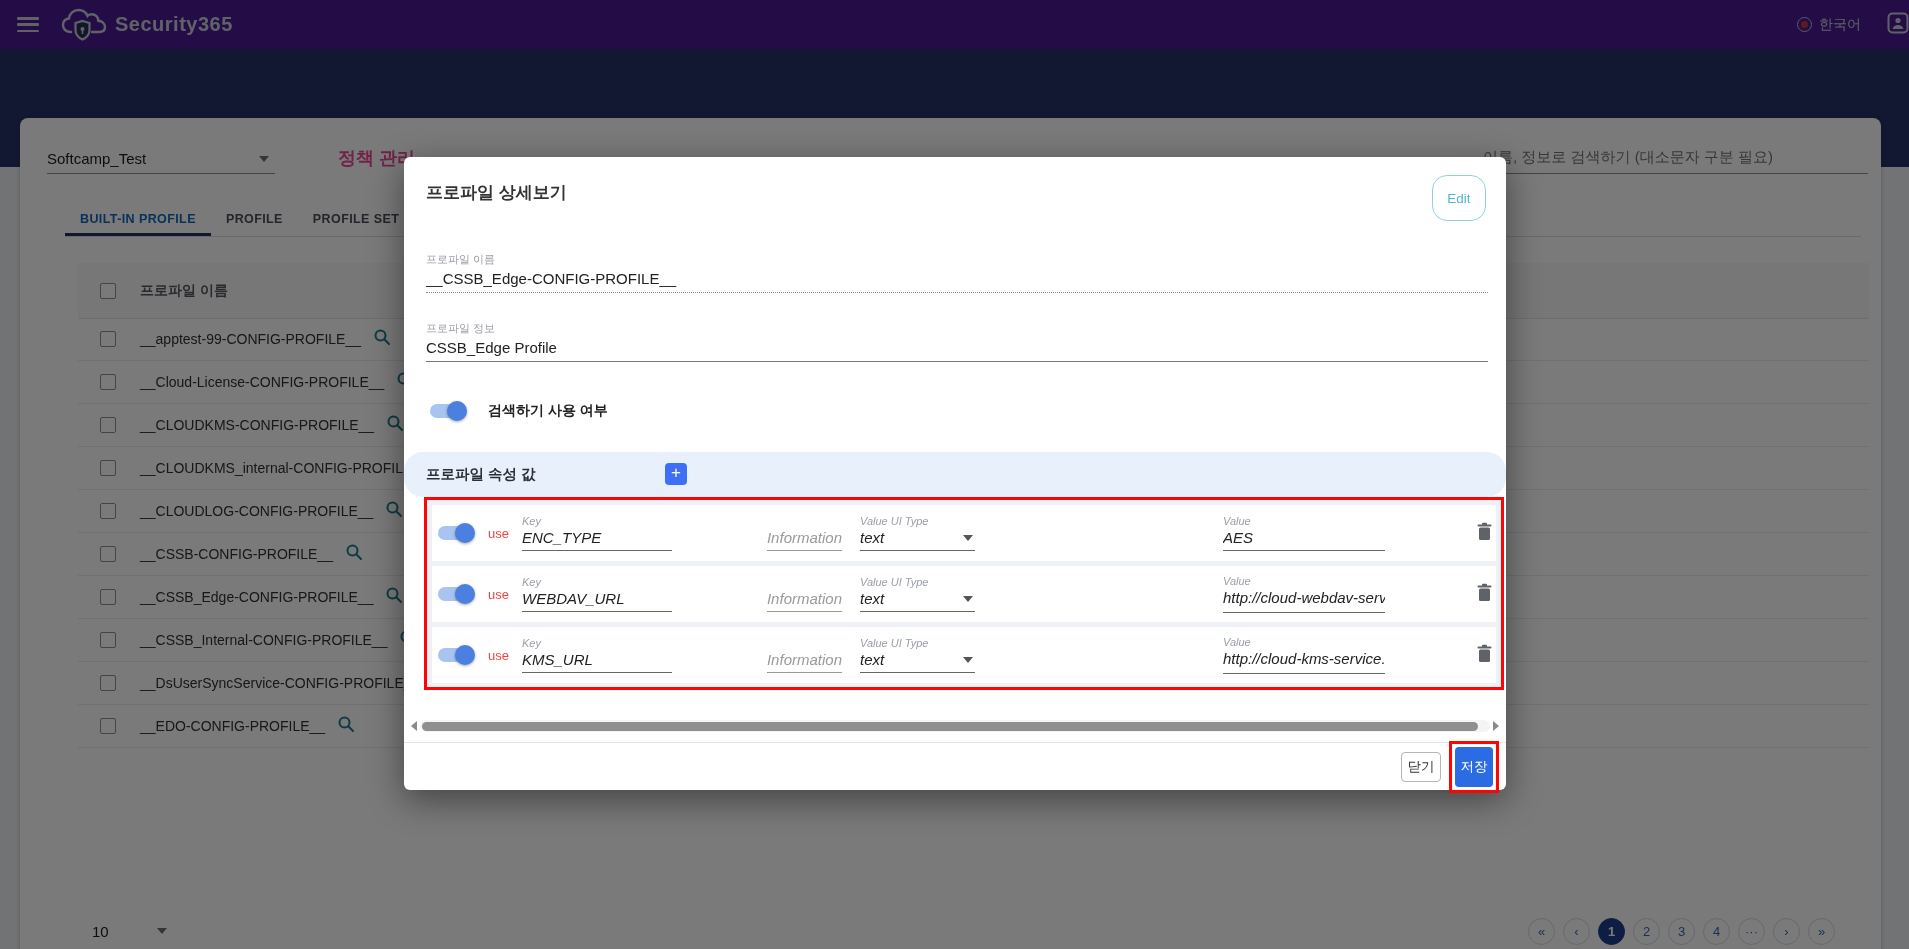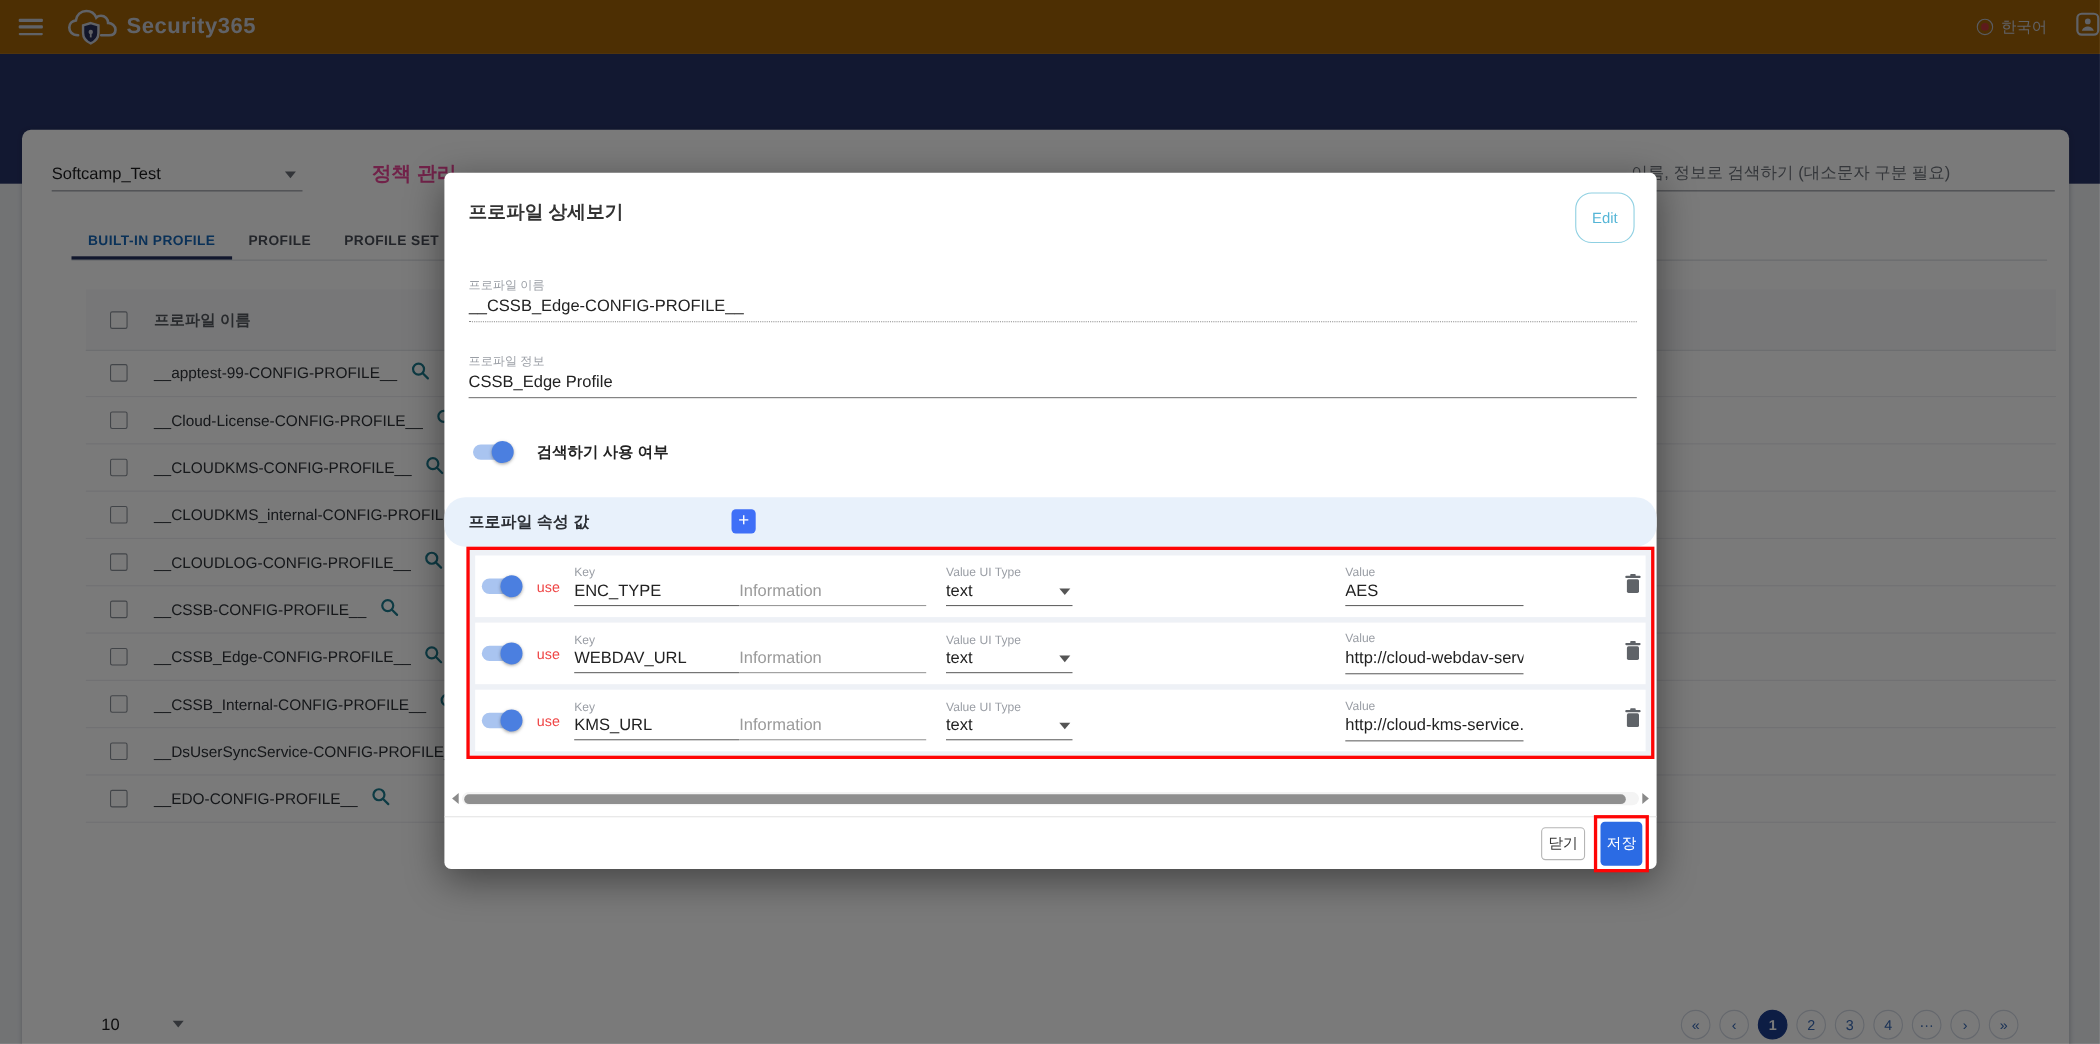--- a/index.html
+++ b/index.html
@@ -1,19 +1,19 @@
 <!DOCTYPE html>
 <html><head>
 <meta charset="utf-8">
 <style>
   * { margin:0; padding:0; box-sizing:border-box; }
   html,body { width:1909px; height:949px; overflow:hidden; font-family:"Liberation Sans", sans-serif; background:#eef0f3; }
 
   
-  .topbar { position:absolute; left:0; top:0; width:1909px; height:49px; background:#a16207; display:flex; align-items:center; z-index:1; }
+  .topbar { position:absolute; left:0; top:0; width:1909px; height:49px; background:#4c1d95; display:flex; align-items:center; z-index:1; }
   .hamburger { width:22px; height:15px; margin-left:17px; display:flex; flex-direction:column; justify-content:space-between; cursor:pointer; }
   .hamburger span { display:block; height:2.5px; background:#c9cdd8; border-radius:1px; }
   .brand { display:flex; align-items:center; margin-left:22px; }
   .brand svg { display:block; }
   .brand-text { color:#c9cdd8; font-size:20px; font-weight:700; letter-spacing:.5px; margin-left:8px; }
   .topbar-right { margin-left:auto; display:flex; align-items:center; }
   .lang-icon { width:15px; height:15px; border-radius:50%; border:1.5px solid #b9bfce; position:relative; }
   .lang-icon::after { content:''; position:absolute; left:2.5px; top:2.5px; width:7px; height:7px; border-radius:50%; background:#c23a3a; }
   .lang-label { color:#c9cdd8; font-size:14px; margin:0 26px 0 7px; }
 
@@ -65,24 +65,24 @@
   .m-usetoggle .tlabel { margin-left:24px; font-size:14px; font-weight:600; color:#222; }
 
   .m-section { position:absolute; left:0px; top:295px; width:1102px; height:45px; background:#e8f1fb; display:flex; align-items:center;border-radius:19px; }
   .m-section .stitle { margin-left:22px; font-size:14.5px; font-weight:700; color:#2b2f35; }
   .plus-btn { position:absolute; left:261px; top:11px; width:22px; height:22px; background:#3f6ff7; border-radius:4px; color:#fff; font-size:17px; line-height:20px; text-align:center; cursor:pointer; }
 
   .attr-box { position:absolute; left:20px; top:340px; width:1080px; height:193px; border:3px solid #fe0505; background:#eef1f6; padding:5px; }
   .attr-row { display:flex; align-items:center; height:56px; background:#fff; padding-left:6px; margin-bottom:5px; }
   .attr-row:last-child { margin-bottom:0; }
   .use-lbl { margin-left:16px; width:30px; font-size:13px; color:#ef4444; }
-  .acol { display:flex; flex-direction:column; }
+  .acol { display:flex; flex-direction:column;font-style:italic; }
   .acol .fv { font-size:15px; color:#222; padding:2px 0 4px 0; border-bottom:1px solid #666; white-space:nowrap; overflow:hidden; }
   .acol.key { margin-left:4px; width:150px; }
-  .acol.info { width:170px; }
+  .acol.info { width:170px;align-items:flex-end; }
   .acol.info .fv { color:#9a9a9a; border-bottom-color:#999; }
   .acol.vtype { margin-left:18px; width:115px; }
   .acol.vtype .fv { display:flex; align-items:center; }
   .acol.vtype .caret-down { margin-left:auto; margin-right:2px; border-top-color:#555; }
   .acol.val { margin-left:248px; width:162px; }
   .trash { margin-left:91px; flex:none; cursor:pointer; }
 
   .m-scroll { position:absolute; left:0; top:561px; width:1102px; height:16px; display:flex; align-items:center; }
   .sc-arrow { width:0; height:0; border-top:5px solid transparent; border-bottom:5px solid transparent; flex:none; cursor:pointer; }
   .sc-left { border-right:6px solid #8a8a8a; margin-left:7px; }

